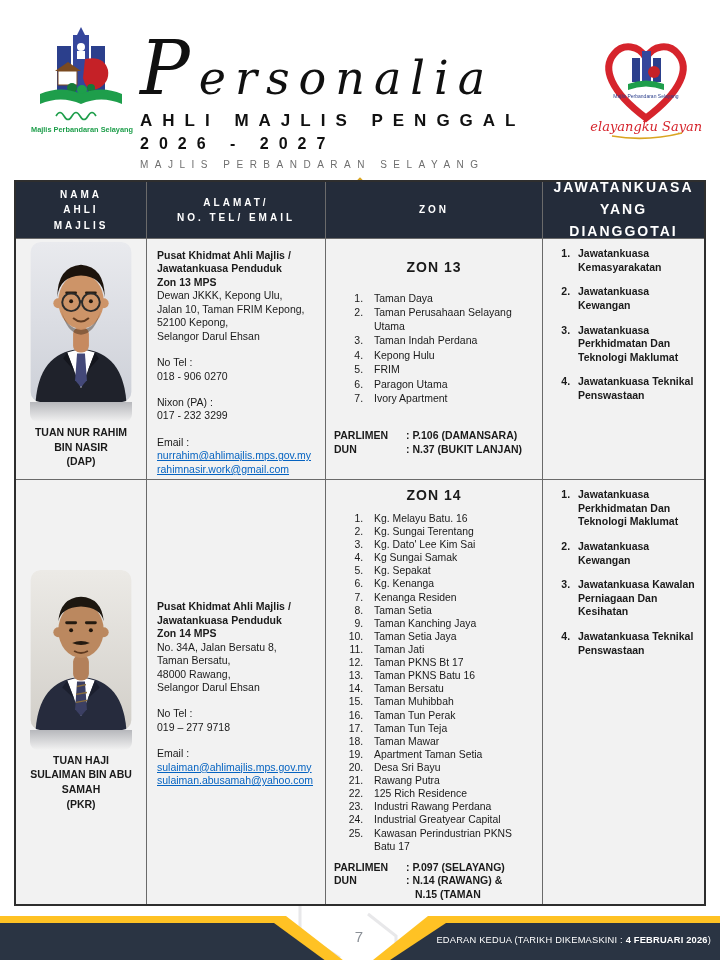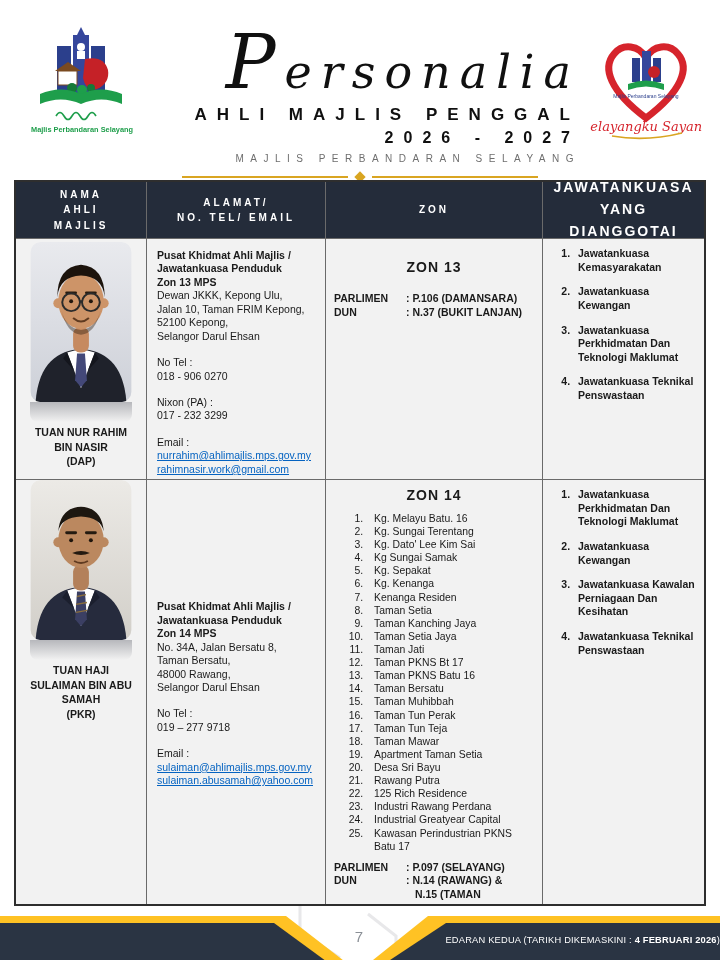--- a/index.html
+++ b/index.html
@@ -9,21 +9,21 @@
   *{box-sizing:border-box;margin:0;padding:0}
   html,body{background:#fff}
   .page{position:relative;width:720px;height:960px;background:#fff;overflow:hidden;
          font-family:"Liberation Sans","DejaVu Sans",sans-serif;color:var(--ink)}
 
   
   .masthead{position:absolute;left:0;top:0;width:720px;height:180px}
   .logo{position:absolute}
   .logo-left{left:28px;top:26px;width:108px;height:120px}
   .logo-right{left:590px;top:28px;width:112px;height:118px}
-  .title-wrap{position:absolute;left:140px;top:22px;width:440px;text-align:right}
+  .title-wrap{position:absolute;left:140px;top:28px;width:440px;text-align:left}
   .script-title{font-family:"DejaVu Serif",serif;font-style:italic;font-size:46px;
                 letter-spacing:9px;color:#101010;line-height:1.1}
   .script-title::first-letter{font-size:74px}
   .title-line1{margin-top:2px;font-size:17px;font-weight:bold;letter-spacing:10px;color:#101010}
   .title-line2{margin-top:4px;font-size:16px;font-weight:bold;letter-spacing:10px;color:#101010}
   .title-line3{margin-top:6px;font-size:10px;letter-spacing:6.5px;color:#6e6e6e}
   .gold-rule{margin:9px auto 0;width:356px;display:flex;align-items:center;gap:8px}
   .gold-rule .seg{flex:1;height:2px;background:var(--gold-dark)}
   .gold-rule .diamond{width:8px;height:8px;background:var(--gold-dark);transform:rotate(45deg)}
 
@@ -35,21 +35,21 @@
   .th{background:var(--bar);color:#fff;display:flex;align-items:center;justify-content:center;
       text-align:center;font-weight:bold;font-size:10px;letter-spacing:3px;
       line-height:1.55;white-space:pre-line}
   .th.small{font-size:14px;letter-spacing:2px}
   .td{background:var(--cell);overflow:hidden;font-size:10.5px;line-height:1.28}
   .pre{white-space:pre-line}
   .bold{font-weight:bold}
 
   
   .cell-name{display:flex;flex-direction:column;align-items:center;padding:3px 8px}
-  .cell-name.centered{padding-top:0}
+  .cell-name.centered{justify-content:center;padding-top:0}
   .photo{width:102px;height:160px;border-radius:10px;display:block;flex:none}
   .photo-reflection{width:102px;height:20px;flex:none;border-radius:0 0 8px 8px;
      background:linear-gradient(to bottom,rgba(45,48,62,.30),rgba(240,240,240,0))}
   .member-name{margin-top:3px;font-weight:bold;font-size:10.5px;line-height:1.4;
      text-align:center;white-space:pre-line}
 
   
   .cell-addr{padding:10px 8px 6px 10px}
   .cell-addr.centered{display:flex;flex-direction:column;justify-content:center}
   .addr-block{margin-bottom:13px}
@@ -74,21 +74,21 @@
   .cell-jk{display:flex;flex-direction:column;justify-content:flex-start;padding:8px 6px 8px 8px}
   .jk-list{list-style:decimal outside;padding-left:22px;font-weight:bold}
   .jk-list li{padding-left:5px;margin-bottom:11px;line-height:1.3}
   .jk-list li:last-child{margin-bottom:0}
 
   
   .footer{position:absolute;left:0;top:906px;width:720px;height:54px}
   .footer svg{position:absolute;left:0;top:0}
   .page-number{position:absolute;left:344px;top:22px;width:30px;text-align:center;
      font-size:15px;color:#8a8f96}
-  .footer-note{position:absolute;right:0;top:29px;color:#fff;font-size:9.3px;
+  .footer-note{position:absolute;right:9px;top:29px;color:#fff;font-size:9.3px;
      letter-spacing:.2px;white-space:nowrap}
   .footer-note .date{font-weight:bold}
 </style>
 </head>
 <body>
 
 <div class="page">
 
   <div class="masthead">
 
@@ -202,20 +202,29 @@
       </div>
       <div class="addr-block">
         <div>Email :</div>
         <a href="#" class="email-link">nurrahim@ahlimajlis.mps.gov.my</a>
         <a href="#" class="email-link">rahimnasir.work@gmail.com</a>
       </div>
     </div>
 
     <div class="td cell-zon">
       <div class="zon-title">ZON 13</div>
+      <ol class="zon-list">
+          <li>Taman Daya</li>
+          <li>Taman Perusahaan Selayang Utama</li>
+          <li>Taman Indah Perdana</li>
+          <li>Kepong Hulu</li>
+          <li>FRIM</li>
+          <li>Paragon Utama</li>
+          <li>Ivory Apartment</li>
+        </ol>
       <div>
           <div class="pd-row">
           <span class="pd-label">PARLIMEN</span>
           <span class="pd-value">: P.106 (DAMANSARA)</span>
         </div>
           <div class="pd-row">
           <span class="pd-label">DUN</span>
           <span class="pd-value">: N.37 (BUKIT LANJAN)</span>
         </div>
         </div>

